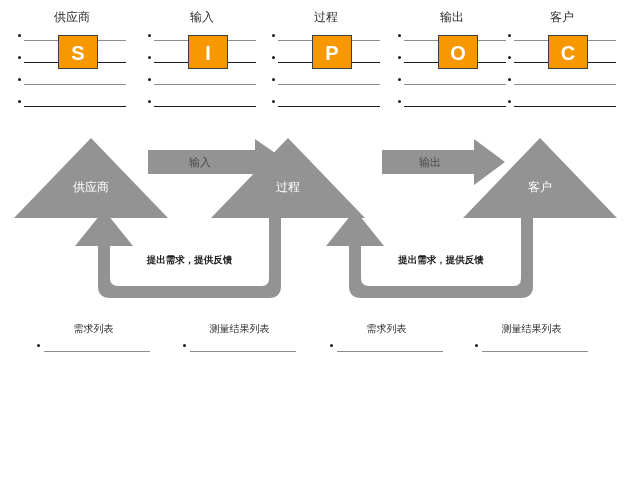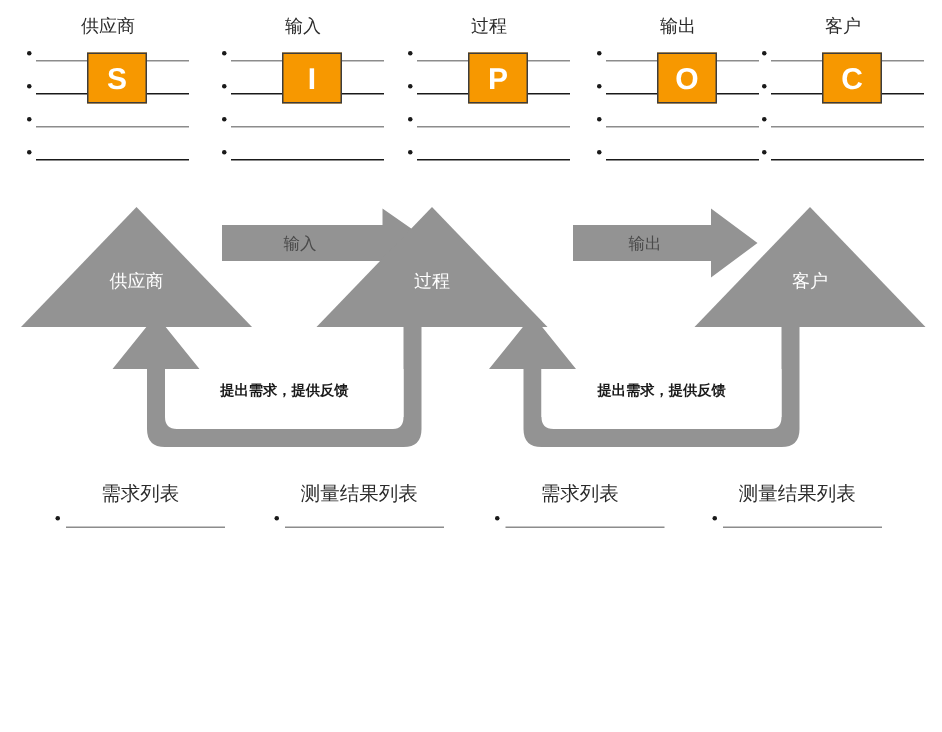--- a/index.html
+++ b/index.html
@@ -88,21 +88,21 @@
     z-index: 7;
     text-align: center;
   }
 
   
   .list-col { position: absolute; top: 322px; height: 100px; }
   .list-head {
     position: absolute;
     top: 0; left: 0; width: 100%;
     text-align: center;
-    font-size: 13px;
+    font-size: 10px;
     color: #2b2b2b;
     line-height: 13px;
     white-space: nowrap;
   }
   .lrow { position: absolute; left: 0; width: 100%; height: 20px; }
   .lbullet {
     position: absolute;
     left: 0; top: 2px;
     width: 3px; height: 3px;
     background: #1a1a1a;

